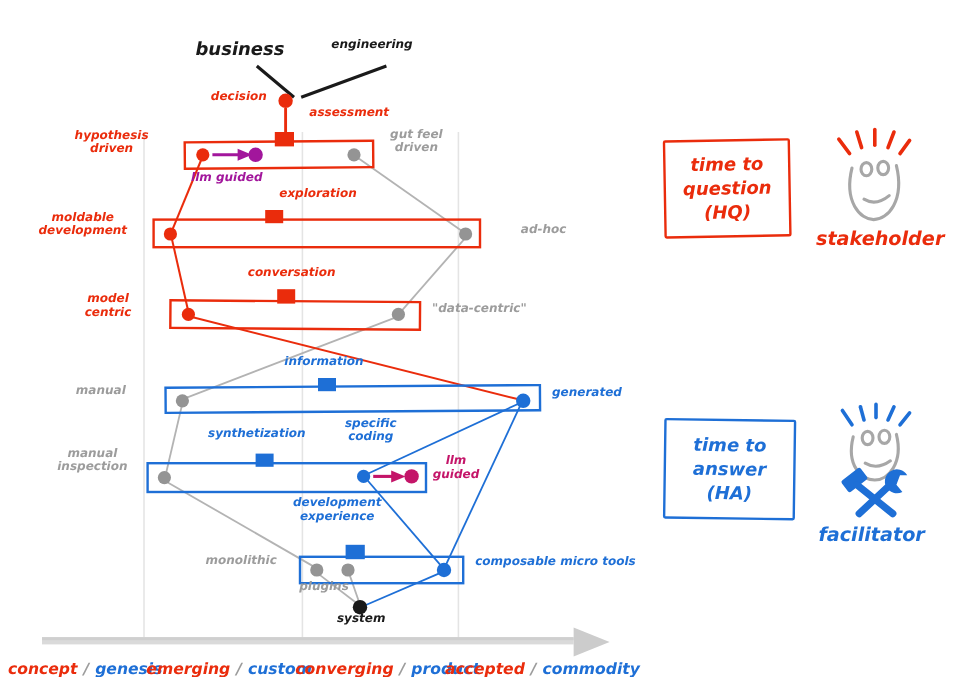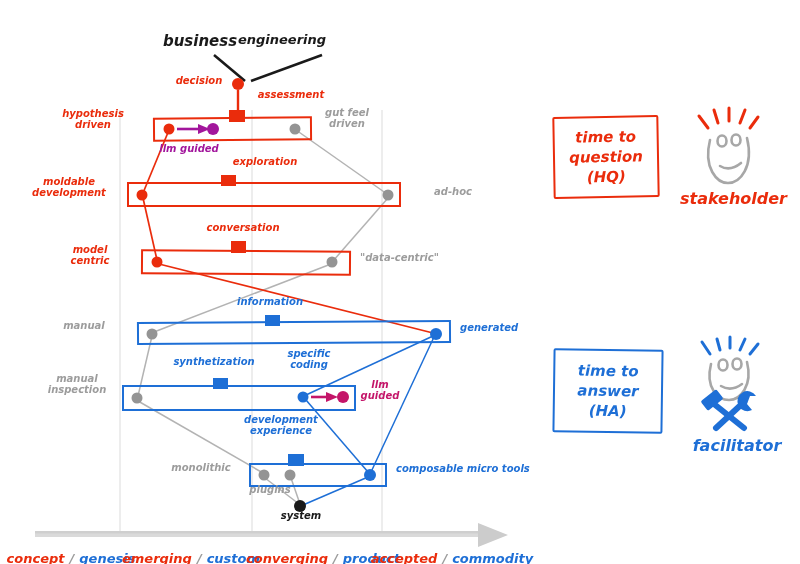--- a/index.html
+++ b/index.html
@@ -14,21 +14,21 @@
   .st-black{stroke:var(--c-black);} .st-purple{stroke:var(--c-purple);} .st-magenta{stroke:var(--c-magenta);}
   .st-facegray{stroke:var(--c-facegray);}
   .fl-red{fill:var(--c-red);} .fl-blue{fill:var(--c-blue);} .fl-gray{fill:var(--c-dotgray);}
   .fl-purple{fill:var(--c-purple);} .fl-magenta{fill:var(--c-magenta);} .fl-black{fill:var(--c-black);}
   .edge{fill:none;stroke-width:1.5;} .nodebox{fill:none;stroke-width:2;}
   .legendbox{position:absolute;border:2px solid;display:flex;flex-direction:column;align-items:center;
              justify-content:center;font-style:italic;font-weight:bold;font-size:15px;line-height:1.35;
              border-radius:2px;}
   .axis-stage{position:absolute;top:527px;display:flex;gap:5px;justify-content:center;
               font-style:italic;font-weight:bold;font-size:13px;}
-  .persona-label{position:absolute;font-style:italic;font-weight:bold;font-size:16px;text-align:center;}
+  .persona-label{position:absolute;font-style:italic;font-weight:bold;font-size:16px;text-align:left;}
 </style>
 </head>
 <body>
 
 <div class="canvas">
 
   <svg width="800" height="564" viewBox="0 0 800 564">
 
     <g stroke="#e4e4e4" stroke-width="1.3">
       <line x1="120" y1="86" x2="120" y2="508"></line>
@@ -151,21 +151,21 @@
       <g>
         <rect x="8" y="56" width="20" height="12" rx="2" class="fl-blue" transform="rotate(-38 18 62)"></rect>
         <line x1="20" y1="66" x2="50" y2="90" class="st-blue" stroke-width="6" stroke-linecap="round"></line>
         <path d="M62,58 a10,10 0 1,0 -4,14 l-5,-6 3,-8 z" class="fl-blue"></path>
         <line x1="50" y1="64" x2="22" y2="90" class="st-blue" stroke-width="6" stroke-linecap="round"></line>
       </g>
     </g>
   </svg>
 
   <div class="lbl c-black" style="left:160px;top:9px;width:80px;font-size:15px">business</div>
-  <div class="lbl c-black" style="left:236px;top:9px;width:92px;font-size:13px">engineering</div>
+  <div class="lbl c-black" style="left:264px;top:9px;width:92px;font-size:10px">engineering</div>
   <div class="lbl c-red" style="left:168px;top:52px;width:62px">decision</div>
   <div class="lbl c-red" style="left:248px;top:66px;width:86px">assessment</div>
 
   <div class="lbl c-gray" style="left:314px;top:84px;width:66px">gut feel driven</div>
   <div class="lbl c-red" style="left:47px;top:85px;width:92px">hypothesis driven</div>
   <div class="lbl c-purple" style="left:158px;top:120px;width:62px">llm guided</div>
   <div class="lbl c-red" style="left:222px;top:133px;width:86px">exploration</div>
   <div class="lbl c-red" style="left:18px;top:153px;width:102px">moldable development</div>
   <div class="lbl c-gray" style="left:412px;top:163px;width:60px;text-align:right">ad-hoc</div>
   <div class="lbl c-red" style="left:196px;top:199px;width:94px">conversation</div>

